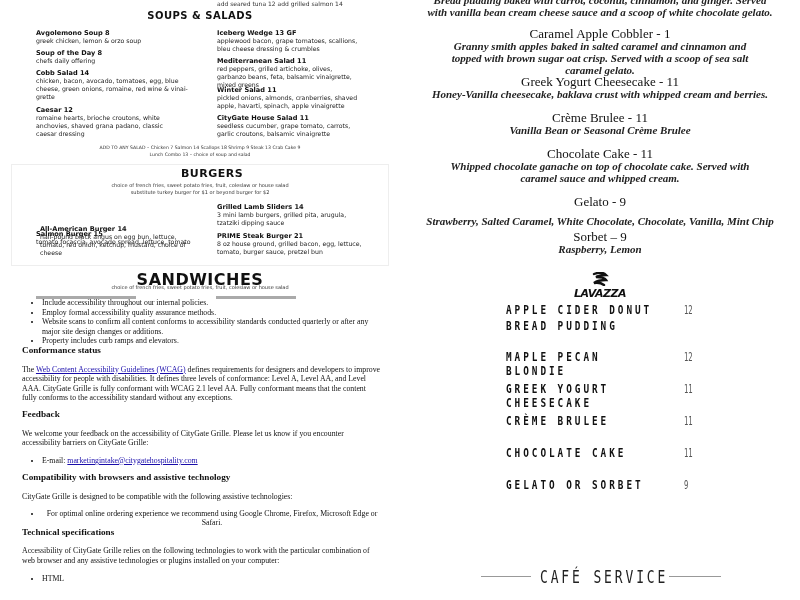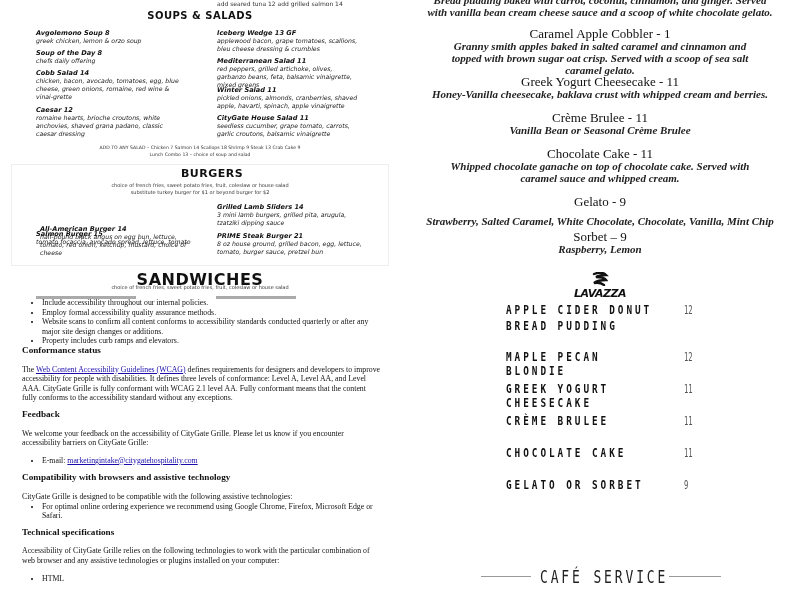--- a/index.html
+++ b/index.html
@@ -4,21 +4,21 @@
 <style>
   html, body { margin:0; padding:0; background:#ffffff; }
   body { width:800px; height:600px; position:relative; overflow:hidden; color:#111; }
   .abs { position:absolute; }
 
   
   .top-add { left:217px; top:0px; font-size:6px; color:#333; font-family:"DejaVu Sans", sans-serif; }
   .section-title { font-family:"DejaVu Sans", sans-serif; font-weight:900; letter-spacing:0.5px; color:#111; text-align:center; }
   .item-name { font-family:"DejaVu Sans", sans-serif; font-weight:bold; font-size:6.6px; color:#111; line-height:8px; }
   .item-desc { font-family:"DejaVu Sans", sans-serif; font-size:6.2px; color:#222; line-height:8px; }
-  .item { position:absolute; width:150px;font-style:italic; }
+  .item { position:absolute; width:150px; }
   .note { font-family:"DejaVu Sans", sans-serif; font-size:4.6px; color:#333; text-align:center; line-height:7px; }
 
   .burger-box { position:absolute; left:11px; top:164px; width:376px; height:100px; border:1px solid #eee; }
 
   
   .acc { font-family:"Liberation Serif", serif; font-size:7.8px; color:#111; line-height:9.6px; }
   .acc h3 { font-size:9.2px; margin:0; font-weight:bold; }
   .acc ul { margin:0; padding-left:20px; }
   .acc li { margin:0; }
   .link { color:#1a0dab; text-decoration:underline; }
@@ -114,24 +114,24 @@
   </ul>
   <h3 style="">Conformance status</h3>
   <p style="margin:9px 0 0 0;"><span>The </span><a class="link">Web Content Accessibility Guidelines (WCAG)</a><span> defines requirements for designers and developers to improve accessibility for people with disabilities. It defines three levels of conformance: Level A, Level AA, and Level AAA. CityGate Grille is fully conformant with WCAG 2.1 level AA. Fully conformant means that the content fully conforms to the accessibility standard without any exceptions.</span></p>
   <h3 style="margin-top:7px;">Feedback</h3>
   <p style="margin:9px 0 0 0;">We welcome your feedback on the accessibility of CityGate Grille. Please let us know if you encounter accessibility barriers on CityGate Grille:</p>
   <ul style="margin-top:8px;">
     <li><span>E-mail: </span><a class="link">marketingintake@citygatehospitality.com</a></li>
   </ul>
   <h3 style="margin-top:8px;">Compatibility with browsers and assistive technology</h3>
   <p style="margin:9px 0 0 0;">CityGate Grille is designed to be compatible with the following assistive technologies:</p>
-  <ul style="">
+  <ul style="margin-top:7px;text-align:center;">
     <li>For optimal online ordering experience we recommend using Google Chrome, Firefox, Microsoft Edge or Safari.</li>
   </ul>
-  <h3 style="margin-top:7px;">Technical specifications</h3>
+  <h3 style="">Technical specifications</h3>
   <p style="margin:9px 0 0 0;">Accessibility of CityGate Grille relies on the following technologies to work with the particular combination of web browser and any assistive technologies or plugins installed on your computer:</p>
   <ul style="margin-top:9px;">
     <li>HTML</li>
   </ul>
 </div>
 
 <div class="abs d-desc" style="top:-6px;">Bread pudding baked with carrot, coconut, cinnamon, and ginger. Served</div>
 <div class="abs d-desc" style="top:6px;">with vanilla bean cream cheese sauce and a scoop of white chocolate gelato.</div>
 
 <div class="abs d-name" style="top:27px;">Caramel Apple Cobbler - 1</div>

